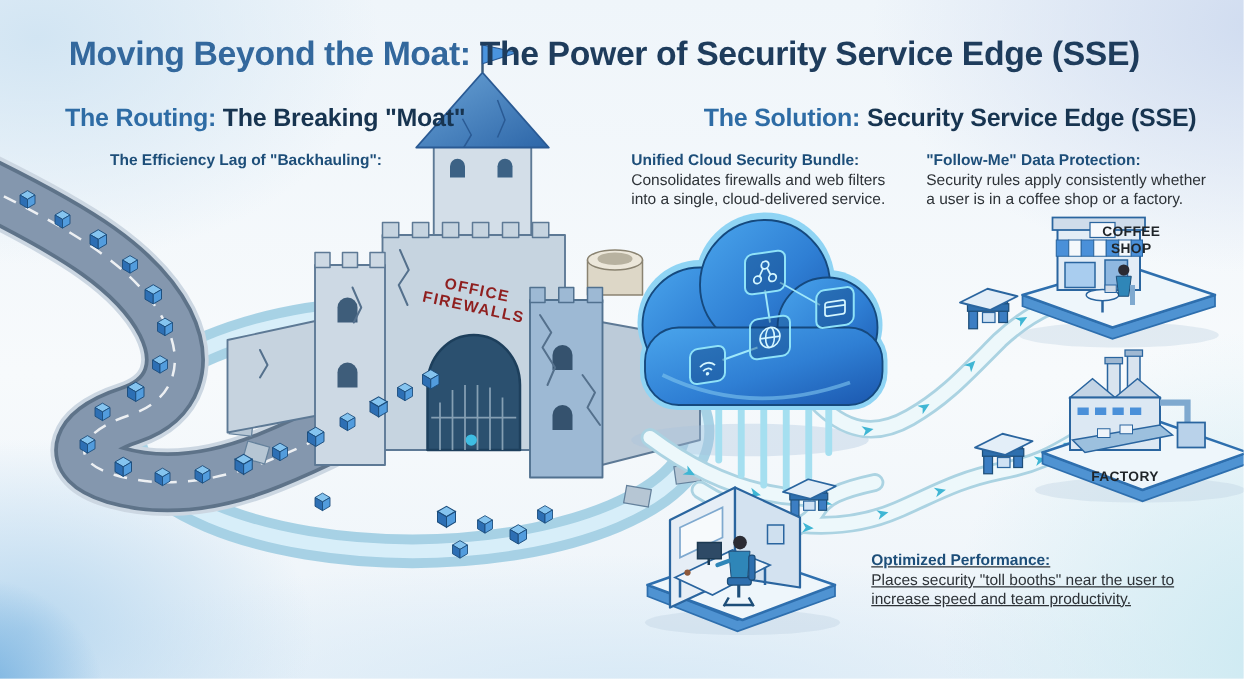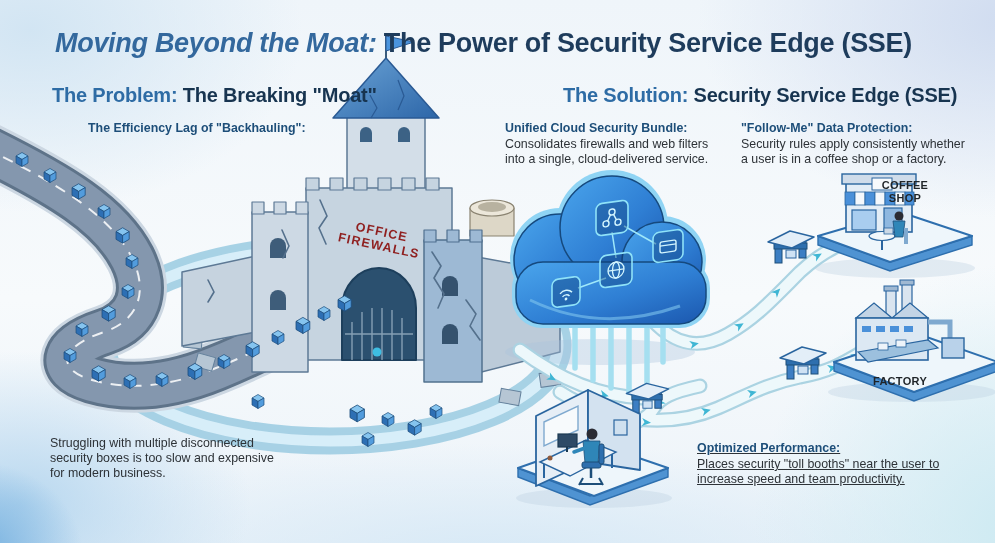--- a/index.html
+++ b/index.html
@@ -9,21 +9,21 @@
     background:
       radial-gradient(150px 130px at -25px 555px, #6fadde 0%, rgba(111,173,222,0) 72%),
       radial-gradient(330px 220px at 20px 505px, #b7d7ef 0%, rgba(183,215,239,0) 70%),
       radial-gradient(420px 280px at 30px 30px, #d2e5f3 0%, rgba(210,229,243,0) 65%),
       radial-gradient(520px 330px at 1010px 20px, #d0dcf0 0%, rgba(208,220,240,0) 60%),
       radial-gradient(430px 430px at 1020px 530px, #cdeaf2 0%, rgba(205,234,242,0) 62%),
       radial-gradient(700px 160px at 500px 555px, #d7e9f6 0%, rgba(215,233,246,0) 70%),
       linear-gradient(180deg,#eff5fa 0%,#f7fafc 55%,#ecf3f9 100%);
   }
   .ttl{position:absolute;left:55px;top:28px;font-size:27px;font-weight:700;letter-spacing:-0.3px;white-space:nowrap;}
-  .ttl .lead{color:#33689d;font-style:italic;}
+  .ttl .lead{color:#33689d;}
   .ttl .rest{color:#1e3c5c;}
   .h2{position:absolute;font-size:20px;font-weight:700;letter-spacing:-0.2px;white-space:nowrap;}
   .h2 .lead{color:#2e6ca5;}
   .h2 .rest{color:#173450;}
   .tblock{position:absolute;font-size:12.4px;line-height:1.2;color:#2d3237;}
   .tblock .tb-title{font-weight:700;color:#1d4e79;margin-bottom:1px;}
   svg{position:absolute;left:0;top:0;}
   .lbl{font-family:"Liberation Sans",sans-serif;font-weight:700;fill:#1f2428;font-size:11px;letter-spacing:.3px;}
 </style>
 </head>
@@ -389,21 +389,21 @@
       <text x="905" y="202" class="lbl" text-anchor="middle">SHOP</text>
       <text x="900" y="385" class="lbl" text-anchor="middle">FACTORY</text>
     </g>
   </svg>
 
   <div class="ttl">
     <span class="lead">Moving Beyond the Moat:</span><span class="rest"> The Power of Security Service Edge (SSE)</span>
   </div>
 
   <div class="h2" style="left:52px;top:84px;">
-    <span class="lead">The Problem:</span><span class="rest"> The Breaking "Moat"</span>
+    <span class="lead">The Routing:</span><span class="rest"> The Breaking "Moat"</span>
   </div>
 
   <div class="h2" style="left:515px;top:84px;margin-left:48px;">
     <span class="lead">The Solution:</span><span class="rest"> Security Service Edge (SSE)</span>
   </div>
 
   <div class="tblock" style="left:88px;top:121px;width:218px;">
     <div class="tb-title">The Efficiency Lag of "Backhauling":</div>
   </div>
 
@@ -411,21 +411,20 @@
     <div class="tb-title">Unified Cloud Security Bundle:</div>
     <div class="tb-body">Consolidates firewalls and web filters into a single, cloud-delivered service.</div>
   </div>
 
   <div class="tblock" style="left:741px;top:121px;width:232px;">
     <div class="tb-title">"Follow-Me" Data Protection:</div>
     <div class="tb-body">Security rules apply consistently whether a user is in a coffee shop or a factory.</div>
   </div>
 
   <div class="tblock" style="left:50px;top:436px;width:232px;">
-    <div class="tb-body">Struggling with multiple disconnected security boxes is too slow and expensive for modern business.</div>
   </div>
 
   <div class="tblock" style="left:697px;top:441px;width:258px;text-decoration:underline;">
     <div class="tb-title">Optimized Performance:</div>
     <div class="tb-body">Places security "toll booths" near the user to increase speed and team productivity.</div>
   </div>
 
 </div>
 
 </body></html>

